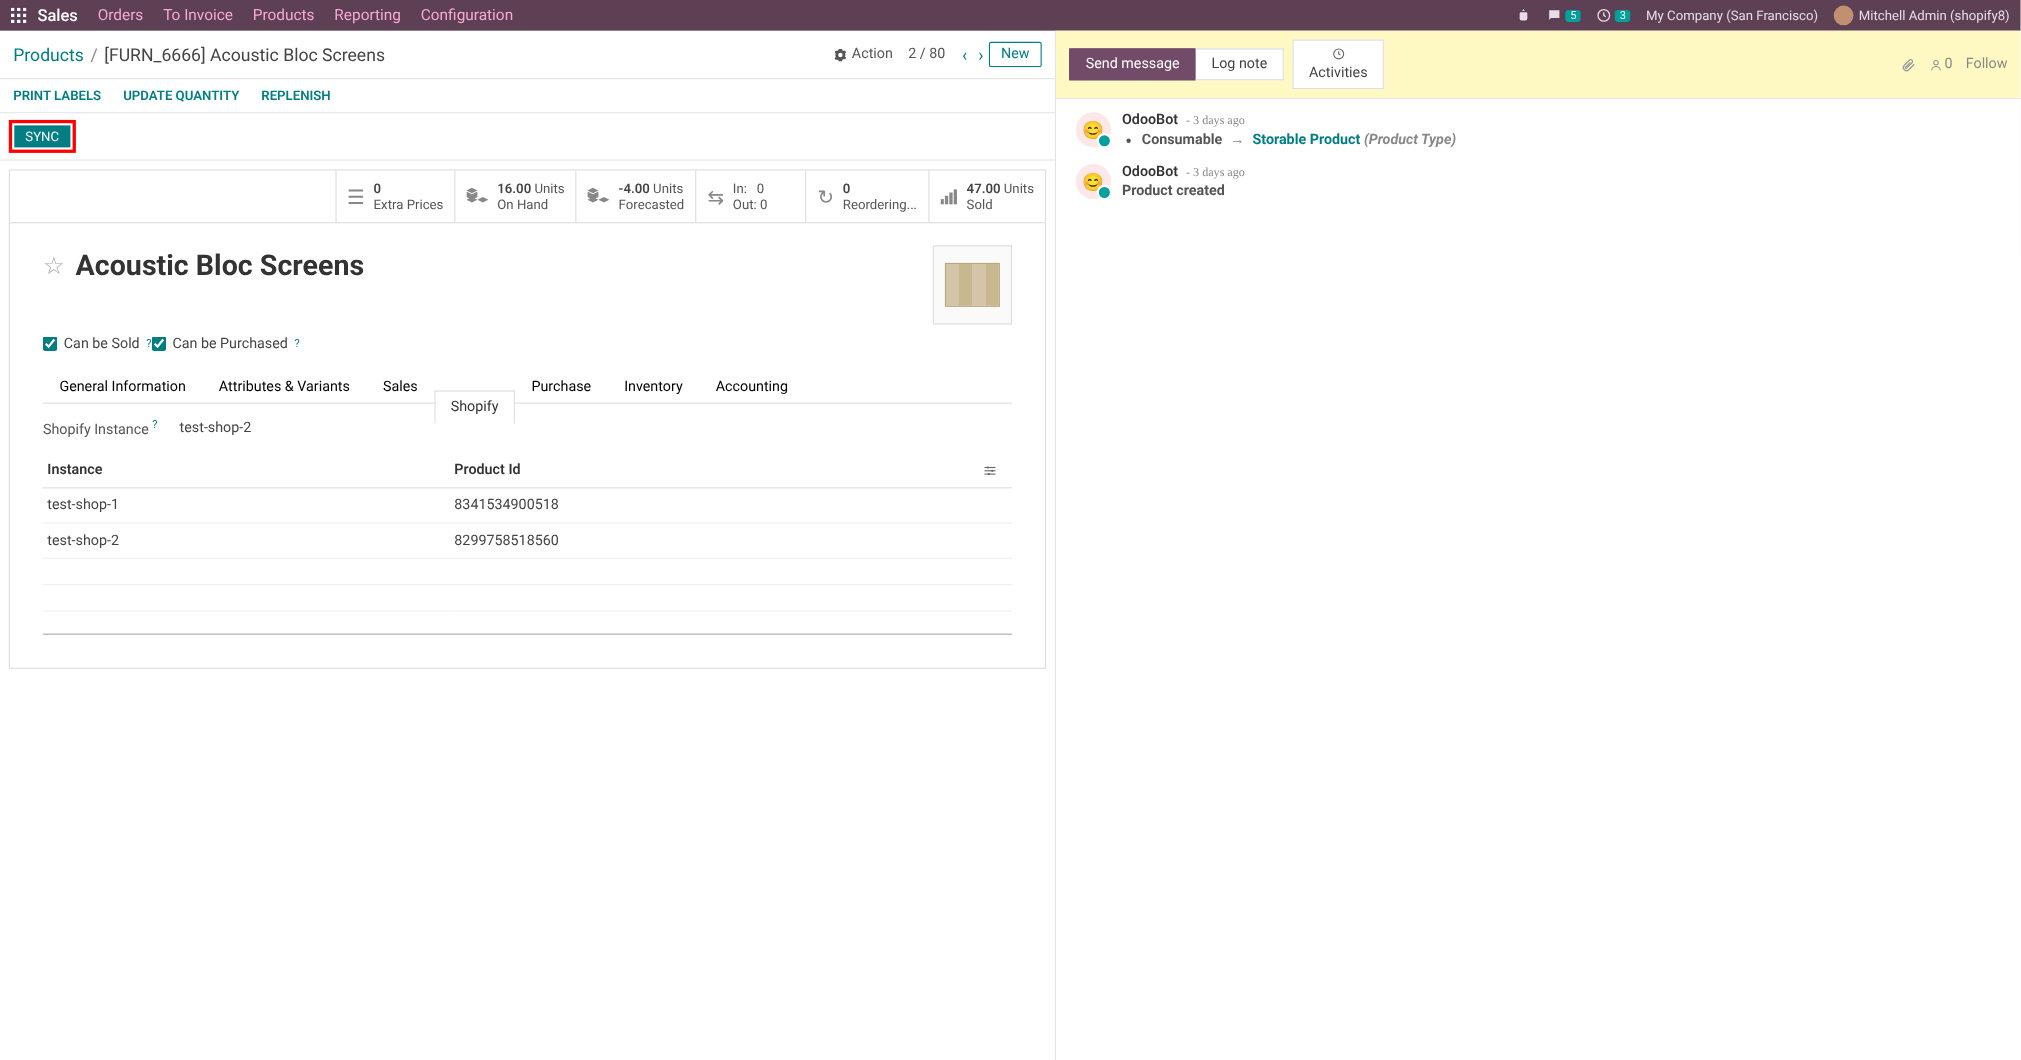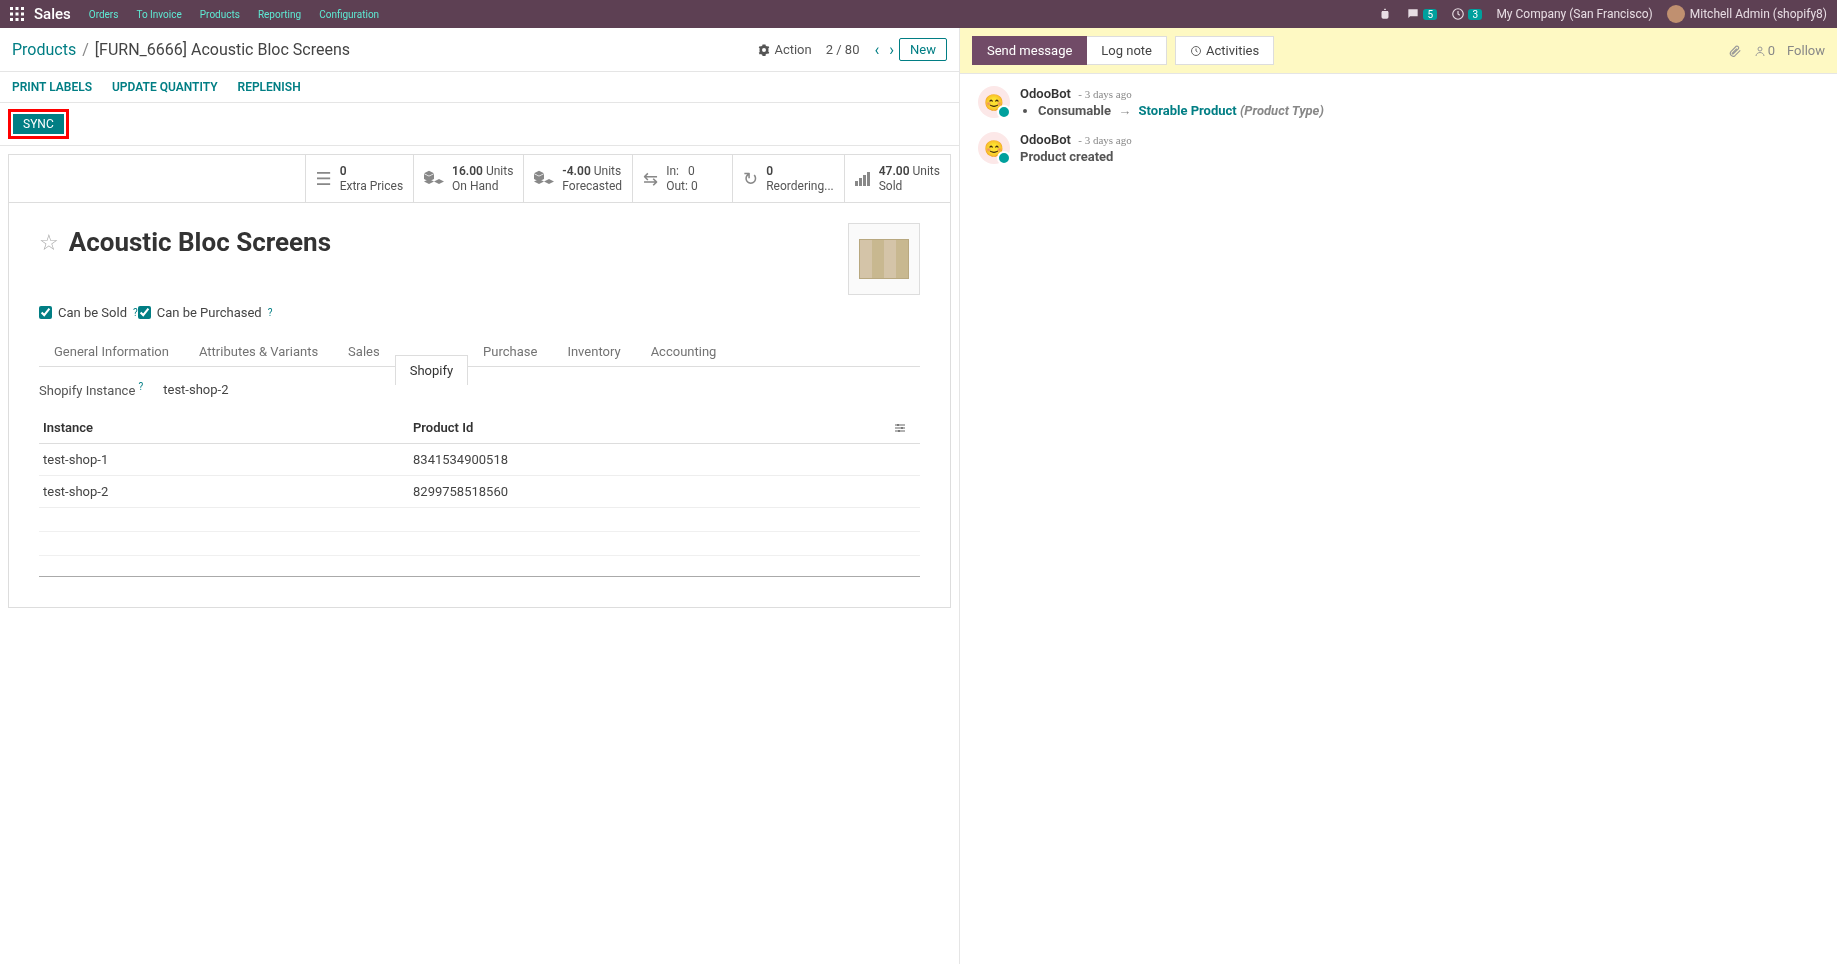--- a/index.html
+++ b/index.html
@@ -1,21 +1,21 @@
 <!DOCTYPE html>
 <html><head>
 <meta charset="utf-8">
 <style>
 * { margin: 0; padding: 0; box-sizing: border-box; font-family: -apple-system, BlinkMacSystemFont, "Segoe UI", Roboto, sans-serif; }
 body { background: #f5f5f5; color: #374151; font-size: 13px; overflow-x: hidden; }
 
 .topbar { background: #5d4053; color: #fff; height: 28px; display: flex; align-items: center; padding: 0 10px; font-size: 13px; }
 .topbar .apps-icon { margin-right: 10px; cursor: pointer; display: flex; }
 .topbar .brand { font-weight: 500; font-size: 15px; margin-right: 18px; }
-.topbar .menu-item { margin-right: 18px; cursor: pointer; font-size: 10px; color: #5eead4; }
+.topbar .menu-item { margin-right: 18px; cursor: pointer; font-size: 14px; color: #f9a8d4; }
 .topbar .spacer { flex: 1; }
 .topbar .right-item { margin-left: 14px; display: flex; align-items: center; font-size: 12px; cursor: pointer; color: #e8dde4; }
 .topbar .badge { background: #00a09d; color: #fff; border-radius: 3px; padding: 0 4px; font-size: 10px; margin-left: 3px; min-width: 14px; text-align: center; }
 .topbar .avatar { width: 18px; height: 18px; border-radius: 50%; background: #c09070; margin-right: 5px; display:inline-block; }
 
 .main-wrap { display: flex; }
 .left-panel { flex: 0 0 960px; background: #fff; border-right: 1px solid #e5e5e5; min-height: calc(100vh - 28px); }
 .right-panel { flex: 1; background: #fff; min-height: calc(100vh - 28px); }
 
 .crumb-row { display: flex; align-items: center; padding: 10px 12px; border-bottom: 1px solid #e5e5e5; }
@@ -53,40 +53,40 @@
 .product-name-row .pname { font-size: 26px; color: #333; font-weight: 700; }
 .product-image { width: 72px; height: 72px; border: 1px solid #ddd; background: #fafafa; display: flex; align-items: center; justify-content: center; }
 .product-image .placeholder { width: 50px; height: 40px; background: linear-gradient(90deg, #d4c4a8 25%, #c8b890 25%, #c8b890 50%, #d4c4a8 50%, #d4c4a8 75%, #c8b890 75%); border: 1px solid #b8a880;}
 
 .check-row { display: flex; padding: 0 30px; }
 .check-item { display: flex; align-items: center; gap: 6px; font-size: 13px; color: #444; }
 .check-item input { accent-color: #017e84; cursor: pointer; }
 .help-q { color: #017e84; font-size: 10px; vertical-align: super; }
 
 .tabs-row { display: flex; margin: 16px 30px 0; border-bottom: 1px solid #ddd; }
-.tab { padding: 7px 14px; font-size: 13px; color: #737373; cursor: pointer; border: 1px solid transparent; border-bottom: none; }
+.tab { padding: 7px 14px; font-size: 13px; color: #000000; cursor: pointer; border: 1px solid transparent; border-bottom: none; }
 .tab.active { border-color: #ddd; background: #fff; position: relative; top: 19px; color: #333; }
 
 .tab-content { padding: 14px 30px 30px; }
 .field-row { display: flex; align-items: center; gap: 20px; font-size: 13px; margin-bottom: 14px; }
 .field-row .flabel { color: #555; }
 .field-row .fval { color: #444; }
 
 .grid-table { width: 100%; border-collapse: collapse; margin-top: 12px; }
 .grid-table th { text-align: left; font-size: 13px; font-weight: 600; color: #333; padding: 8px 4px; border-bottom: 1px solid #ddd; }
 .grid-table th.filter-col { text-align: right; }
 .grid-table td { padding: 8px 4px; font-size: 13px; color: #444; border-bottom: 1px solid #eee; }
 .grid-table tr.blank td { height: 24px; border-bottom: 1px solid #f0f0f0; }
 .grid-end { border-bottom: 1.5px solid #aaa; margin-top: 20px; }
 
 
 .chatter-top { display: flex; align-items: center; padding: 8px 12px; border-bottom: 1px solid #e5e5e5; background: #fef9c3; }
 .chatter-top .send-msg { background: #714b67; color: #fff; padding: 6px 14px; font-size: 13px; cursor: pointer; border: 1px solid #714b67;}
 .chatter-top .log-note { background: #fff; color: #444; padding: 6px 14px; font-size: 13px; cursor: pointer; border: 1px solid #ddd; border-left:none;}
-.chatter-top .activities { background: #fff; color: #444; padding: 6px 14px; font-size: 13px; cursor: pointer; border: 1px solid #ddd; margin-left: 8px; display:flex; align-items:center; gap:4px;}
+.chatter-top .activities { background: #fff; color: #444; padding: 6px 14px; font-size: 13px; cursor: pointer; border: 1px solid #ddd; margin-left: 8px; display:flex; align-items:center; gap:4px;flex-direction:column;}
 .chatter-top .spacer { flex: 1; }
 .chatter-top .follow-icons { color: #888; font-size: 13px; display: flex; gap: 12px; align-items: center; }
 .chatter-top .follow-btn { cursor: pointer; }
 
 .chatter-body { padding: 12px 18px; font-size: 13px; }
 .chatter-date { text-align: center; color: #666; font-weight: 600; font-size: 13px; margin: 8px 0 14px; }
 .chatter-msg { display: flex; gap: 10px; margin-bottom: 14px; }
 .chatter-avatar { width: 32px; height: 32px; border-radius: 50%; background: #fce8e8; display: flex; align-items: center; justify-content: center; font-size: 16px; position:relative; flex-shrink:0;}
 .chatter-avatar::after { content:""; position:absolute; bottom:-1px; right:-1px; width:10px; height:10px; background:#00a09d; border-radius:50%; border:2px solid #fff;}
 .chatter-msg .msg-body .author { font-weight: 600; color: #333; }

